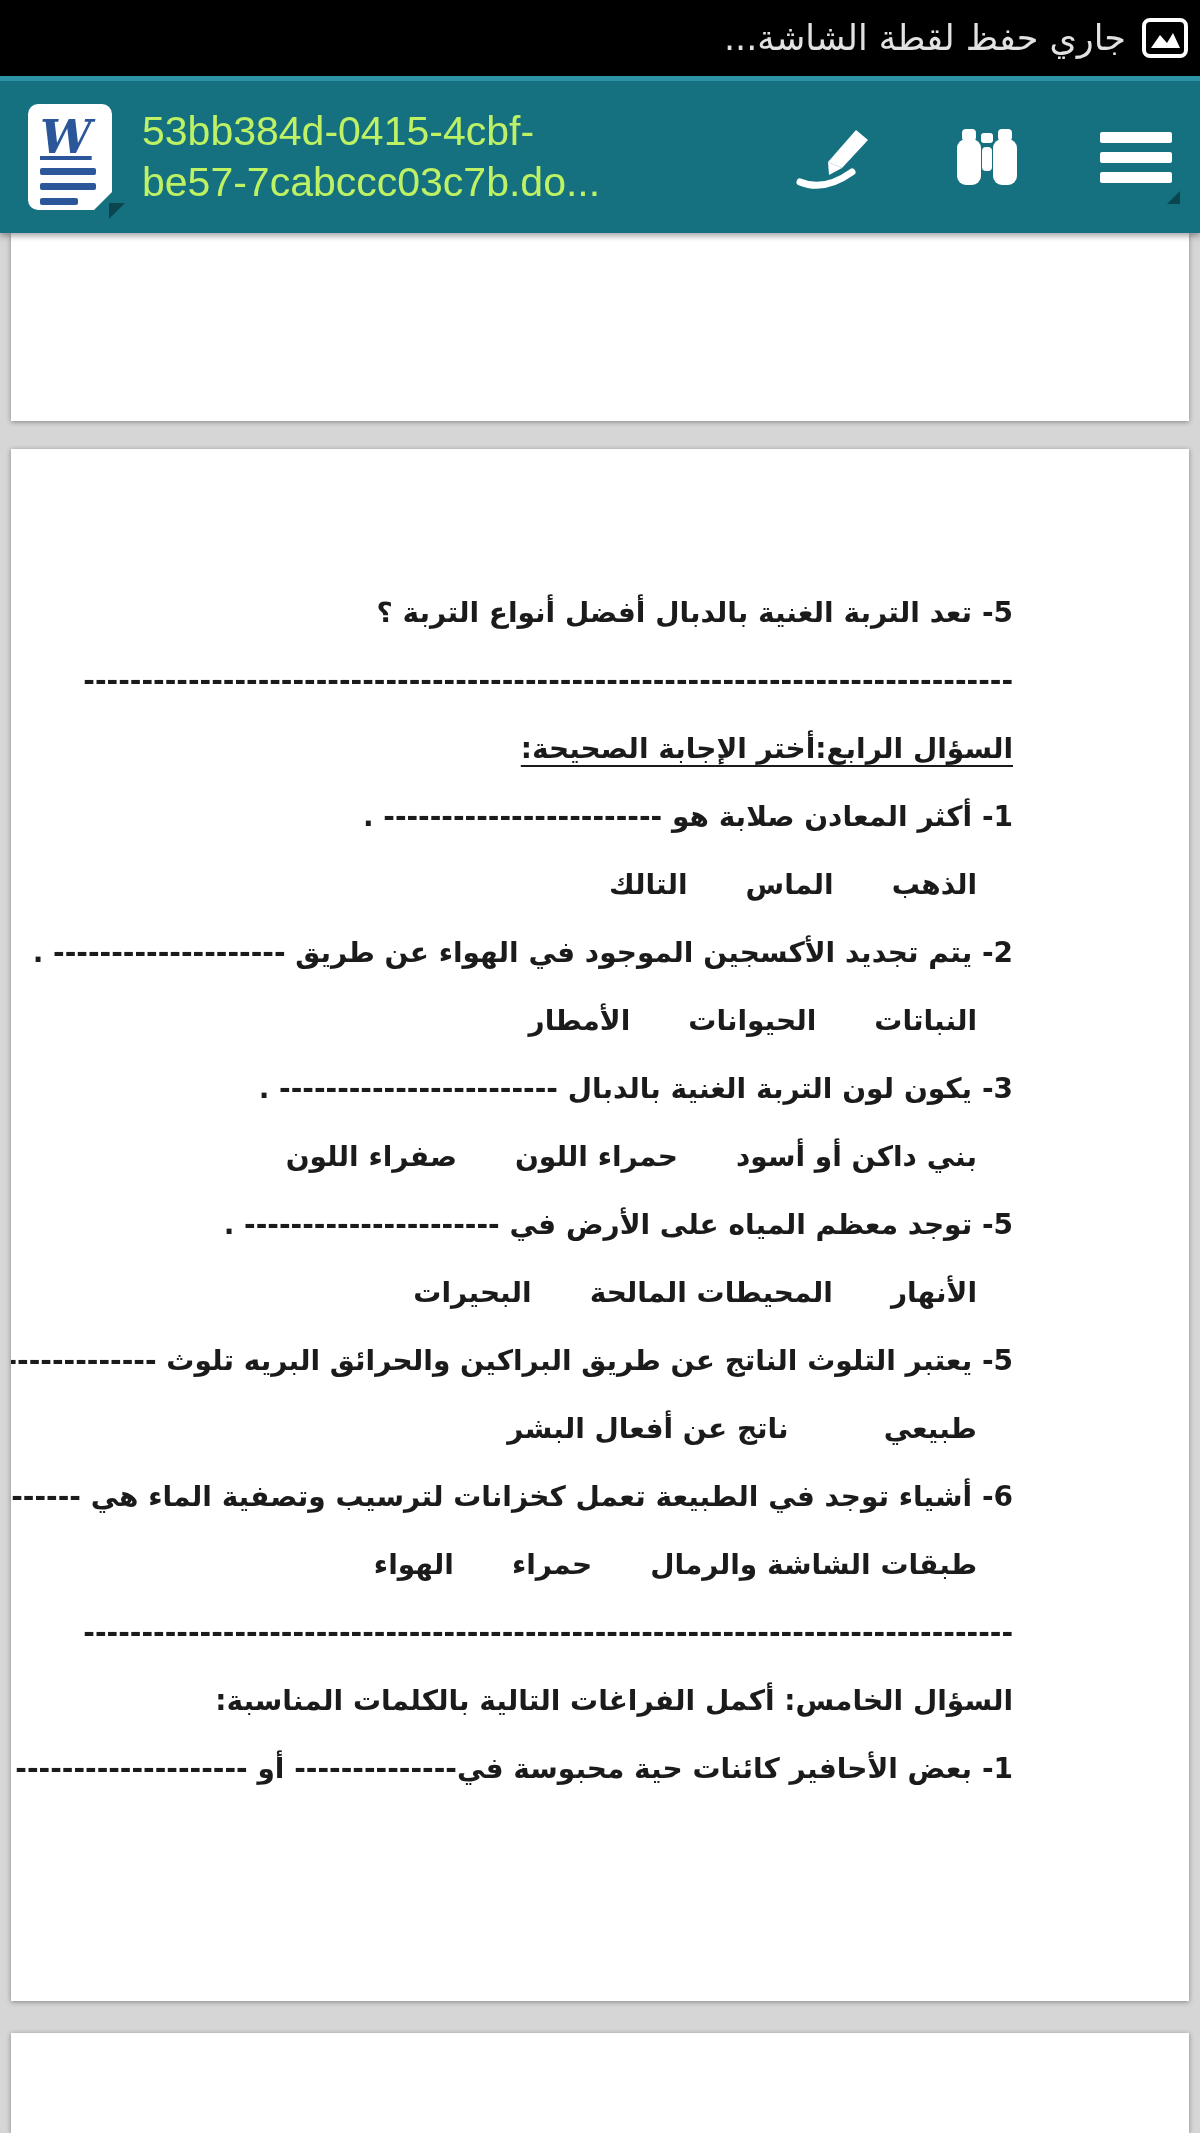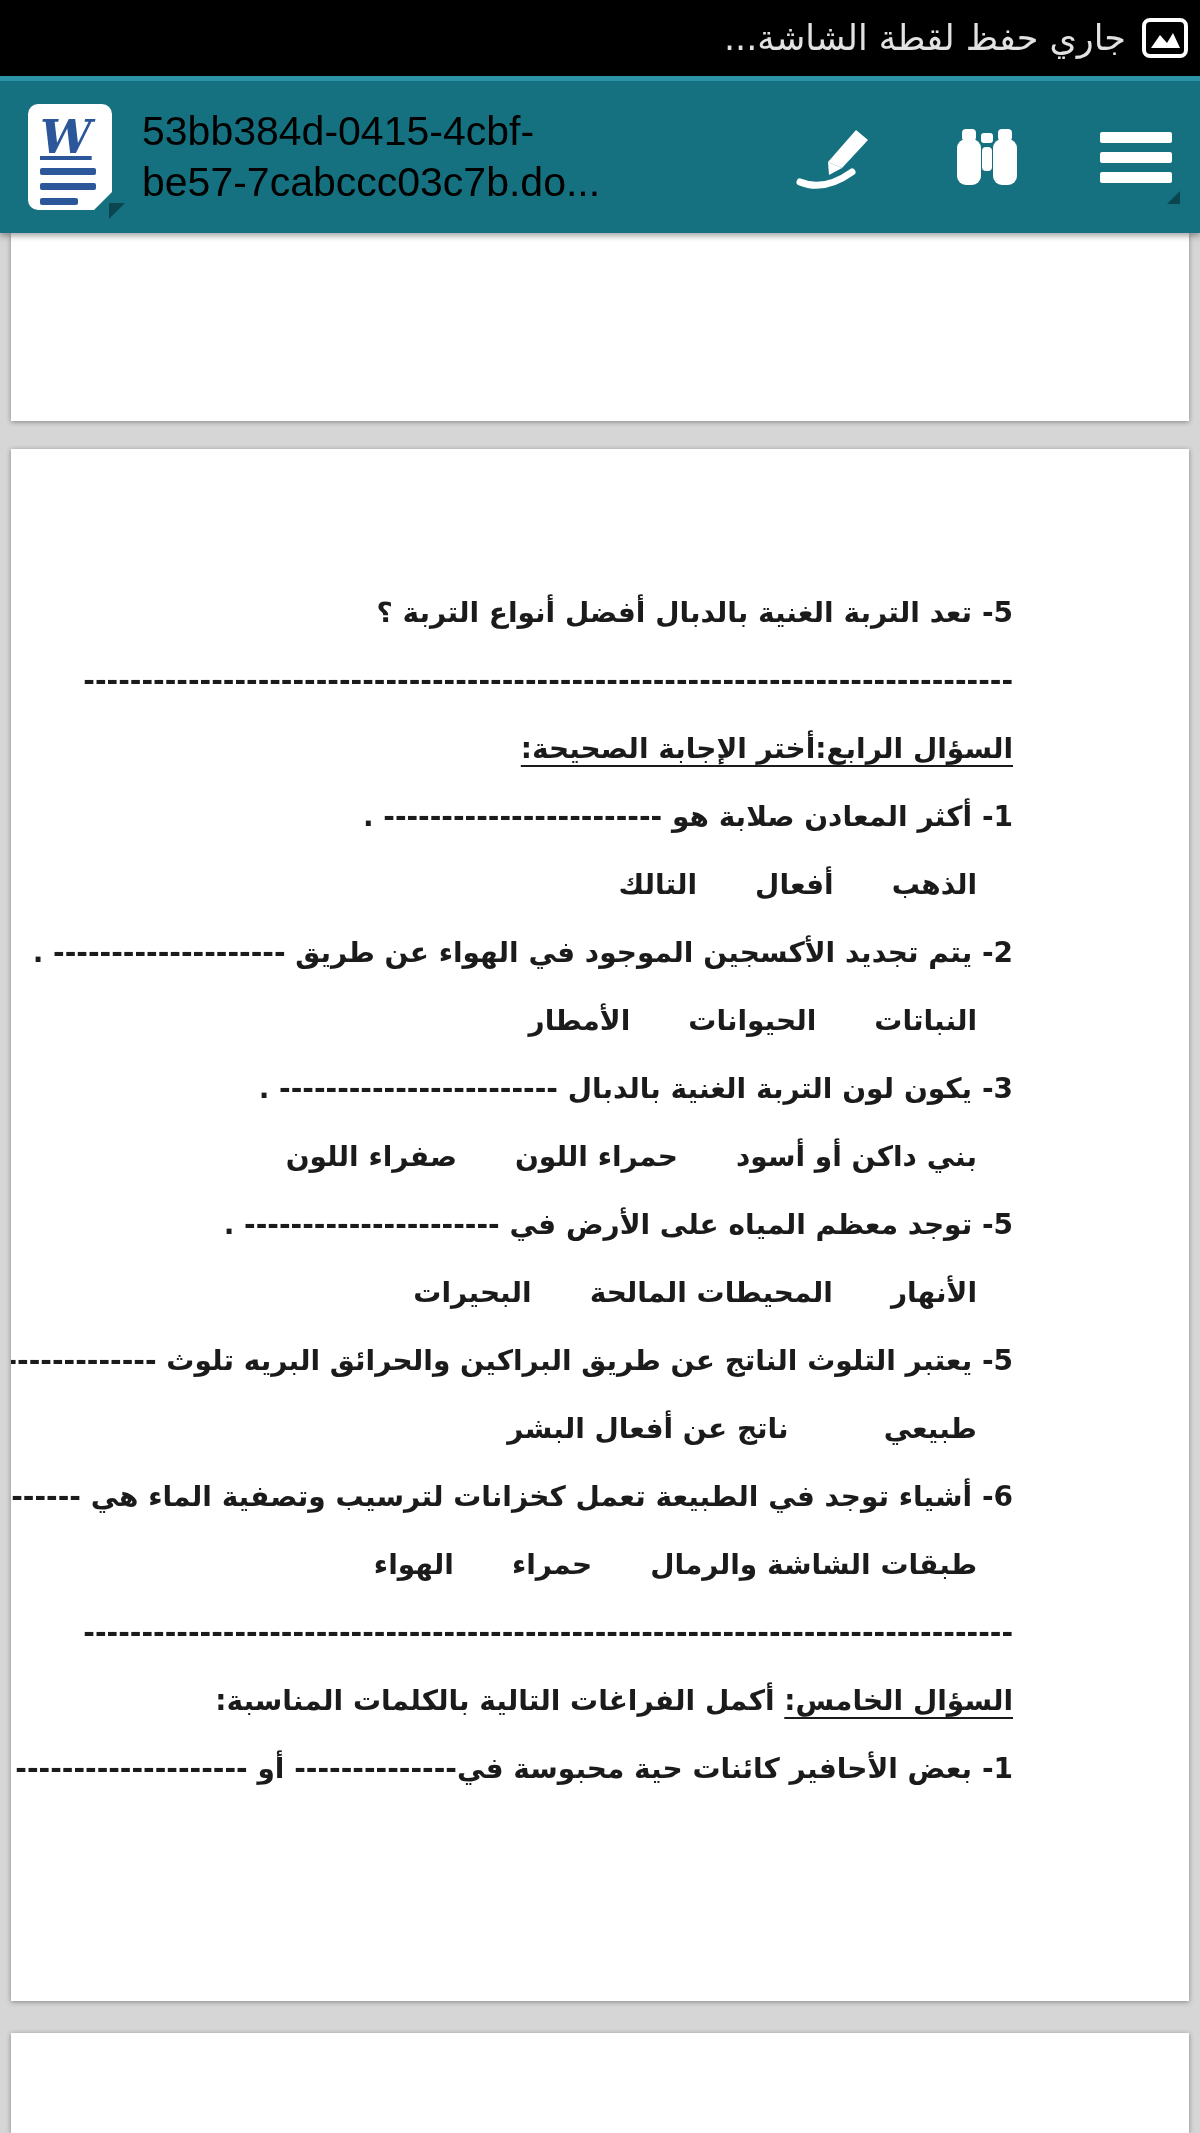--- a/index.html
+++ b/index.html
@@ -20,21 +20,21 @@
   .word-icon { position: relative; width: 84px; height: 106px; background: #fff; border-radius: 10px;
                padding: 10px 12px; flex: 0 0 auto; }
   .word-icon .w { color: #2b579a; font-weight: bold; font-style: italic; font-size: 46px; line-height: 46px;
                   text-decoration: underline; font-family: "DejaVu Serif", serif; }
   .word-icon .bar { height: 7px; background: #2b579a; border-radius: 2px; margin-top: 8px; }
   .word-icon .b1 { width: 56px; } .word-icon .b2 { width: 56px; } .word-icon .b3 { width: 38px; }
   .word-icon .fold-cut { position: absolute; right: -1px; bottom: -1px; width: 0; height: 0;
                          border-bottom: 20px solid #15717f; border-left: 20px solid transparent; }
   .word-icon .fold-dark { position: absolute; right: -13px; bottom: -9px; width: 0; height: 0;
                           border-top: 16px solid #0b4650; border-right: 16px solid transparent; }
-  .filename { color: #000000; font-size: 41px; line-height: 51px; font-family: "Liberation Sans", sans-serif;
+  .filename { color: #bef264; font-size: 41px; line-height: 51px; font-family: "Liberation Sans", sans-serif;
               flex: 1 1 auto; overflow: hidden; white-space: nowrap; }
   .actions { display: flex; align-items: center; gap: 80px; flex: 0 0 auto; }
   .action { display: flex; align-items: center; justify-content: center; cursor: pointer; }
   .menu-glyph { position: relative; width: 72px; }
   .menu-glyph span { display: block; width: 72px; height: 11px; background: #fff; border-radius: 2px; margin: 9px 0; }
   .menu-glyph .fold { position: absolute; right: -8px; bottom: -12px; width: 0; height: 0;
                       border-top: 13px solid transparent; border-right: 13px solid #0b4650; }
 
   
   .viewport { height: 1900px; flex: 0 0 auto; background: #d6d6d6; padding: 0 11px;
@@ -43,21 +43,21 @@
   .page-top { height: 188px; margin-bottom: 28px; flex: 0 0 auto; }
   .page-bottom { margin-top: 32px; flex: 1 1 auto; }
   .page-main { height: 1552px; flex: 0 0 auto; padding: 142px 176px 0 75px;
                direction: rtl; text-align: right; color: #1b1b1b; overflow: hidden;
                font-family: "DejaVu Sans", sans-serif; font-weight: bold; font-size: 28px; }
   .page-main p { line-height: 44px; margin-bottom: 24px; white-space: nowrap; }
   .sep { margin-bottom: 30px; }
   .sep2 { margin-bottom: 6px; }
   .h { text-decoration: underline; text-underline-offset: 7px; margin-bottom: 0; }
   .h2 { margin-bottom: 38px; }
-  .h2 .u { text-decoration: underline; text-underline-offset: 7px; }
+  .h2 .u { text-underline-offset: 7px; }
   .opts { display: flex; gap: 58px; padding-right: 36px; }
   .opts.gap-lg { gap: 95px; }
   .indent { padding-right: 26px; }
 </style>
 </head>
 <body>
 
 <div class="screen">
 
   <div class="status-bar">
@@ -116,21 +116,21 @@
     <div class="page page-top"></div>
 
     <div class="page page-main">
       <p class="q">5- تعد التربة الغنية بالدبال أفضل أنواع التربة ؟</p>
       <p class="sep">--------------------------------------------------------------------------------</p>
       <p class="h">السؤال الرابع:أختر الإجابة الصحيحة:</p>
 
       <p class="q">1- أكثر المعادن صلابة هو ------------------------ .</p>
       <p class="opts">
         <span>الذهب</span>
-        <span>أفعال</span>
+        <span>الماس</span>
         <span>التالك</span>
       </p>
 
       <p class="q">2- يتم تجديد الأكسجين الموجود في الهواء عن طريق -------------------- .</p>
       <p class="opts">
         <span>النباتات</span>
         <span>الحيوانات</span>
         <span>الأمطار</span>
       </p>
 

